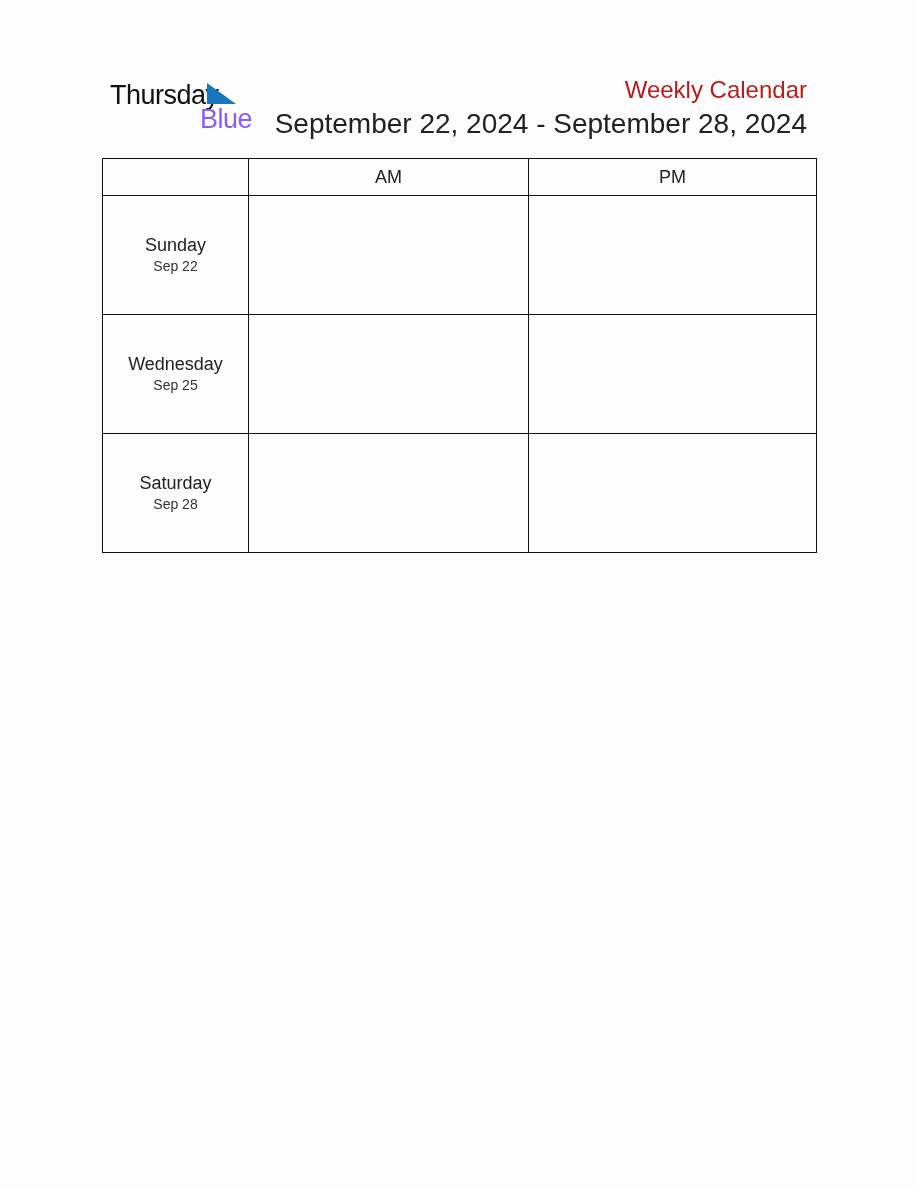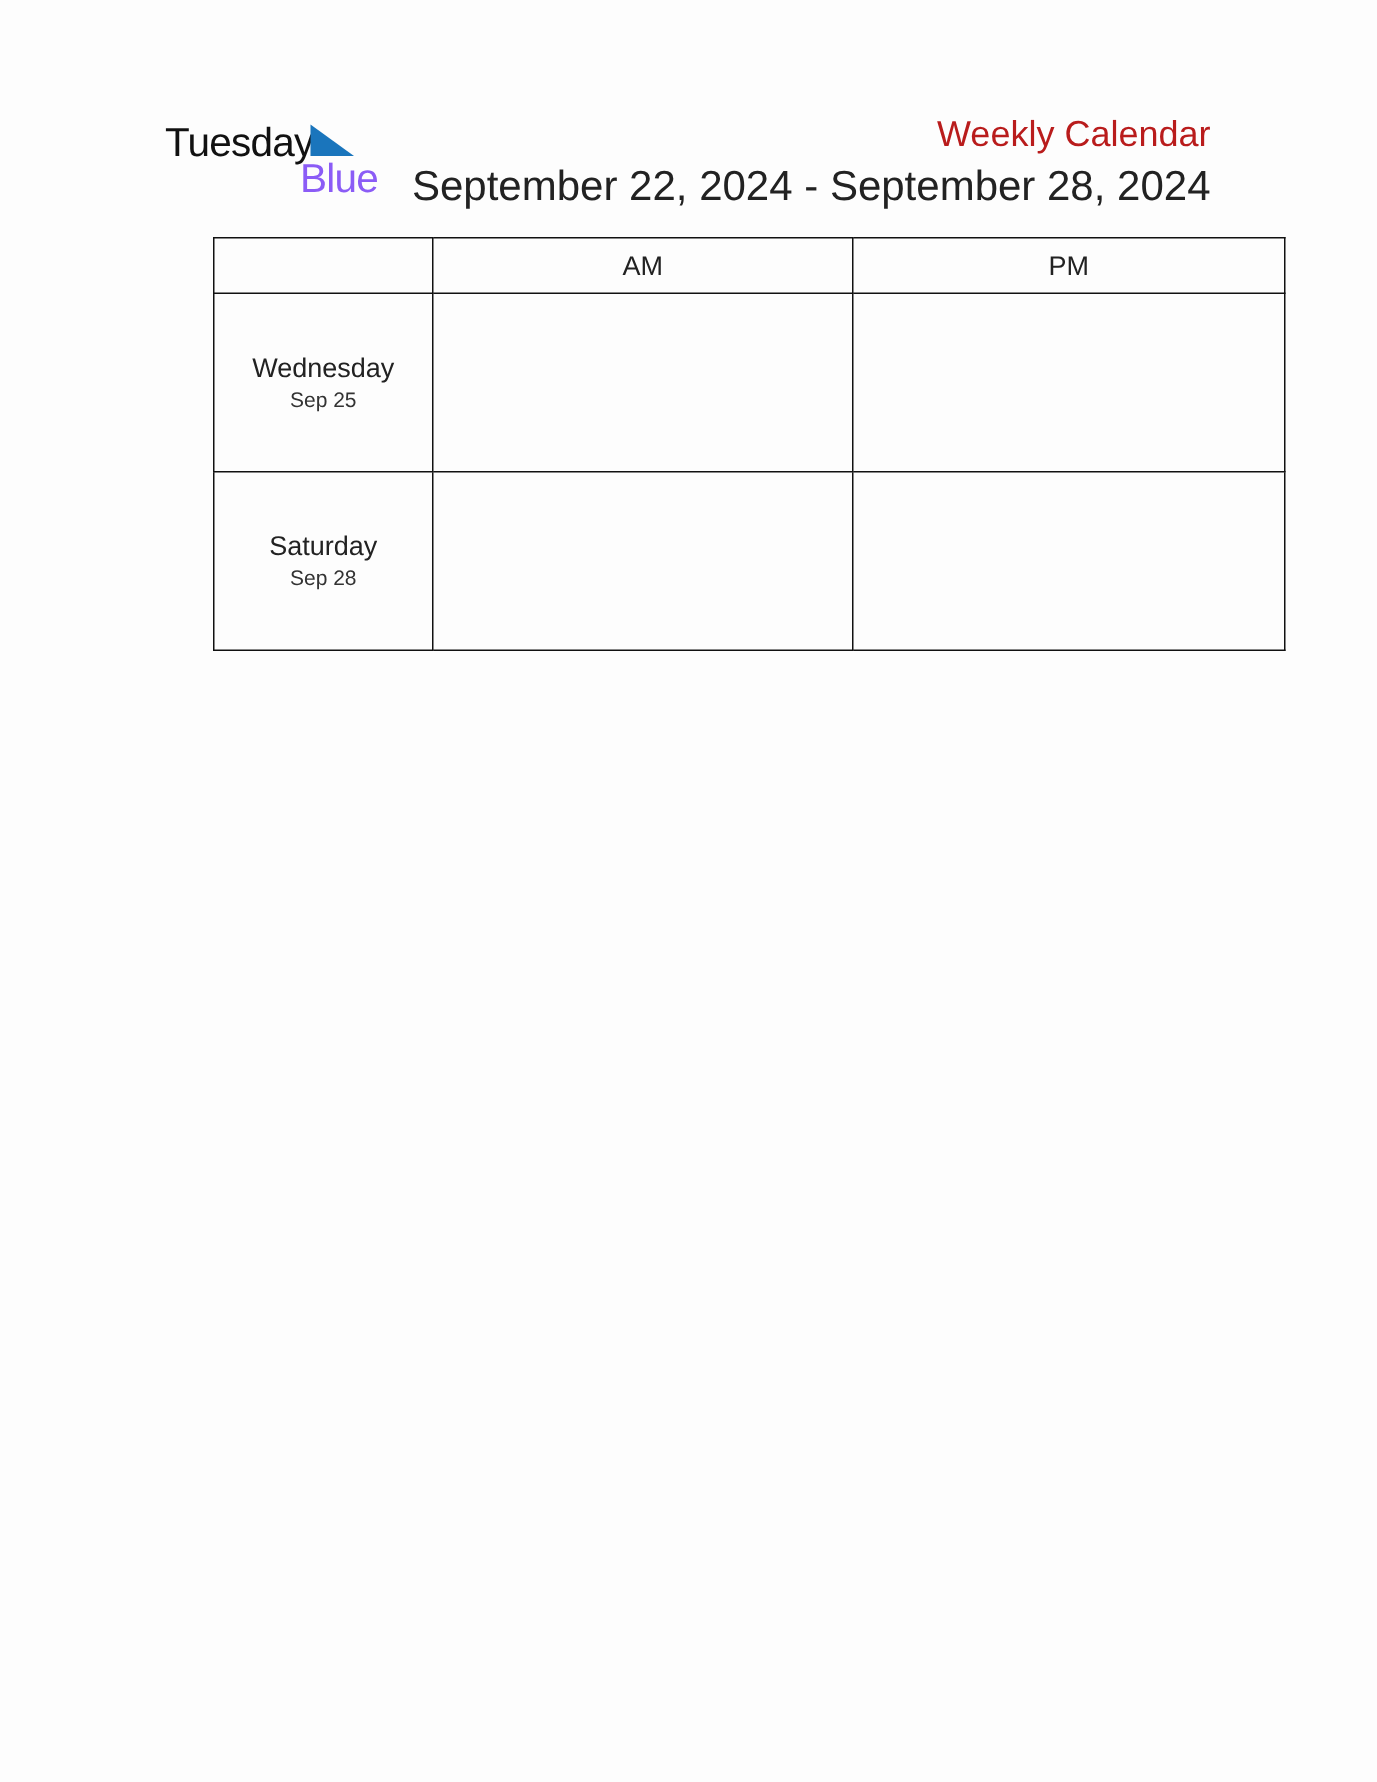--- a/index.html
+++ b/index.html
@@ -3,33 +3,33 @@
   <meta charset="utf-8">
   <style>
     html, body { margin: 0; padding: 0; background: #fdfdfd; }
     body { width: 918px; height: 1188px; position: relative; font-family: "Liberation Sans", "DejaVu Sans", sans-serif; color: #222; }
     .logo { position: absolute; left: 110px; top: 78px; width: 140px; height: 56px; }
     .logo-general { position: absolute; left: 0; top: 2px; font-size: 27px; color: #111; letter-spacing: -0.5px; }
     .logo-blue { position: absolute; left: 90px; top: 26px; font-size: 27px; color: #8b5cf6; letter-spacing: -0.5px; }
     .logo-tri { position: absolute; left: 97px; top: 5px; width: 0; height: 0; border-left: 29px solid transparent; border-bottom: 21px solid #1a75bc; transform: scaleX(-1); }
     .title { position: absolute; right: 111px; top: 76px; font-size: 24px; color: #b91c1c; text-align: right; }
     .subtitle { position: absolute; right: 111px; top: 108px; font-size: 28px; color: #222; text-align: right; white-space: nowrap; }
-    table.cal { position: absolute; left: 102px; top: 158px; width: 714px; border-collapse: collapse; table-layout: fixed; margin-left: 40px; }
+    table.cal { position: absolute; left: 102px; top: 158px; width: 714px; border-collapse: collapse; table-layout: fixed; }
     table.cal td, table.cal th { border: 1.3px solid #111; padding: 0; }
     table.cal th { height: 36px; font-weight: normal; font-size: 18px; color: #222; text-align: center; }
     table.cal td { height: 118px; }
     .day-cell { text-align: center; vertical-align: middle; }
     .day-name { font-size: 18px; color: #222; line-height: 22px; }
     .day-date { font-size: 14px; color: #333; line-height: 20px; }
   </style>
 </head>
 <body>
 
 <div class="logo">
-  <span class="logo-general">Tuesday</span>
+  <span class="logo-general">Thursday</span>
   <span class="logo-tri"></span>
   <span class="logo-blue">Blue</span>
 </div>
 
 <div class="title">Weekly Calendar</div>
 <div class="subtitle">September 22, 2024 - September 28, 2024</div>
 
 <table class="cal">
   <colgroup>
     <col style="width:146px">
@@ -39,20 +39,28 @@
   <thead>
     <tr>
       <th></th>
       <th>AM</th>
       <th>PM</th>
     </tr>
   </thead>
   <tbody>
     <tr>
       <td class="day-cell">
+        <div class="day-name">Sunday</div>
+        <div class="day-date">Sep 22</div>
+      </td>
+      <td></td>
+      <td></td>
+    </tr>
+    <tr>
+      <td class="day-cell">
         <div class="day-name">Wednesday</div>
         <div class="day-date">Sep 25</div>
       </td>
       <td></td>
       <td></td>
     </tr>
     <tr>
       <td class="day-cell">
         <div class="day-name">Saturday</div>
         <div class="day-date">Sep 28</div>

